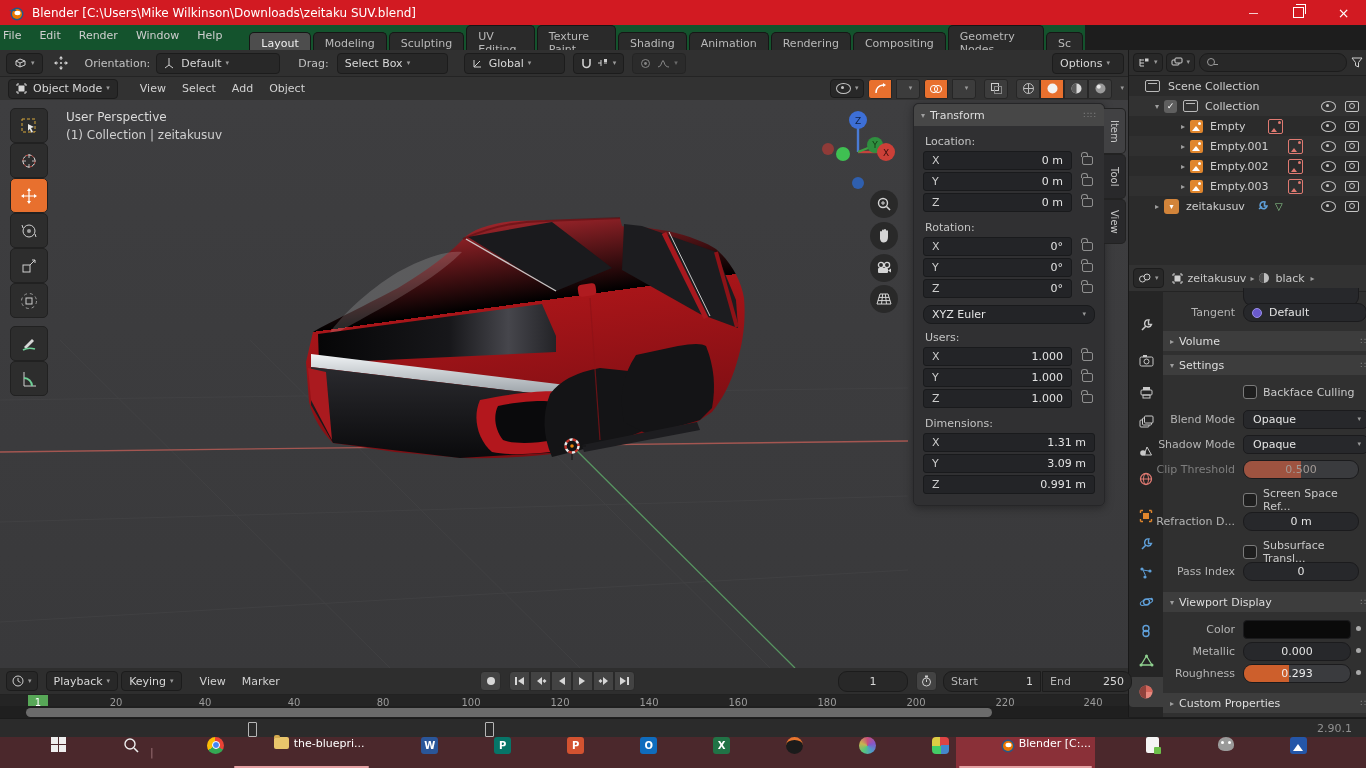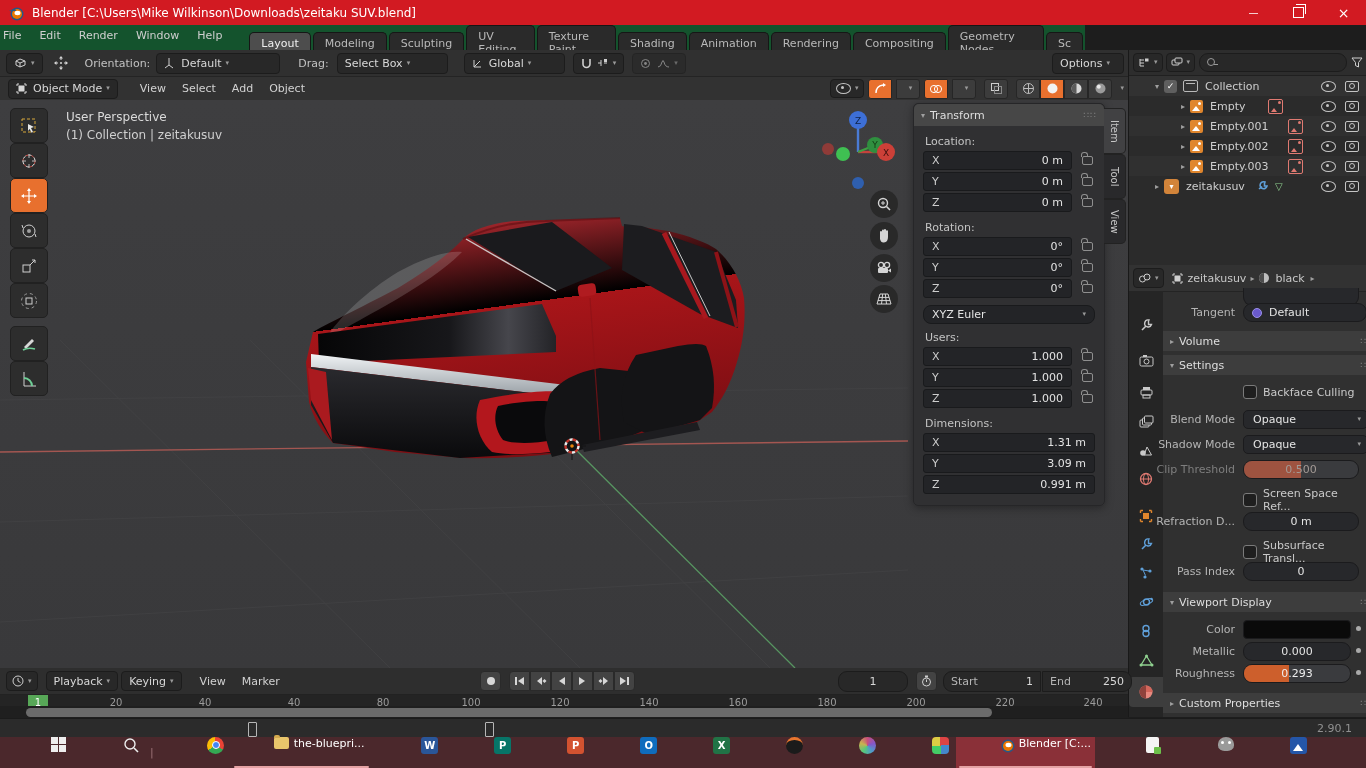--- a/index.html
+++ b/index.html
@@ -618,20 +618,24 @@
             <span style="position:absolute;left:6.5px;top:6.5px;width:4px;height:1.3px;background:#9a9a9a;transform:rotate(45de
 g)"></span>
           </span>
       </span>
       <span>
           <svg width="12" height="11" viewBox="0 0 12 11">
             <path d="M1 1 L11 1 L7.5 5.5 L7.5 10 L4.5 8.5 L4.5 5.5 Z" fill="none" stroke="#cfcfcf"></path>
           </svg>
         </span>
     </div>
+    <div class="orow" style="padding-left:16px">
+      <span class="ico-col"></span>
+      <span style="margin-left:8px">Scene Collection</span>
+    </div>
     <div class="orow" style="padding-left:26px;background:#323232">
       <span class="caret">▾</span>
       <span style="width:13px;height:13px;background:#5f5f5f;border-radius:3px;display:flex;align-items:center;justify-content:center;color:#fff;font-size:9px">
           <span>✓</span>
         </span>
       <span class="ico-col" style="margin-left:6px"></span>
       <span style="margin-left:7px">Collection</span>
       <span style="margin-left:auto;display:flex;gap:9px;padding-right:8px">
           <span class="i-eye"></span>
           <span class="i-cam"></span>

